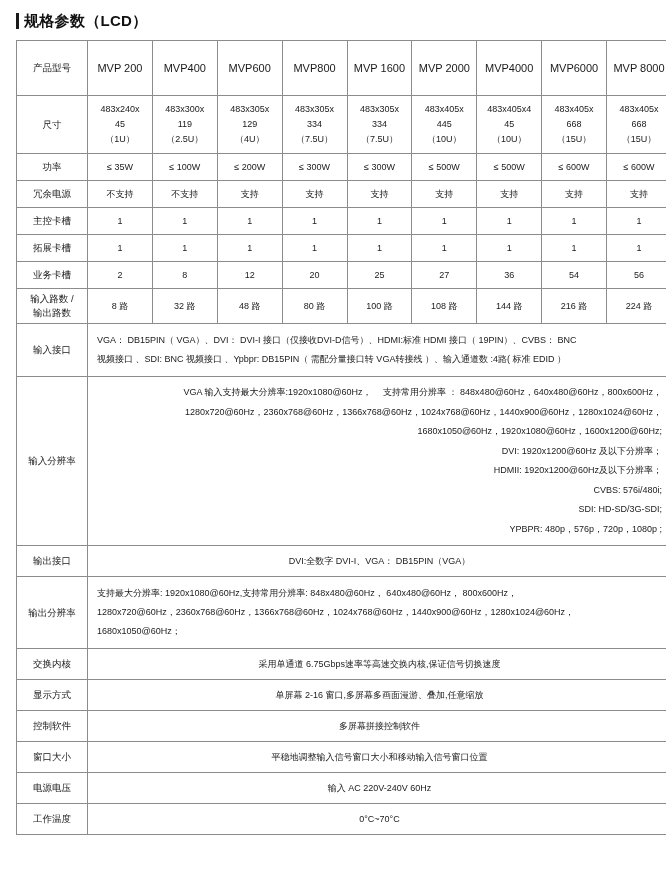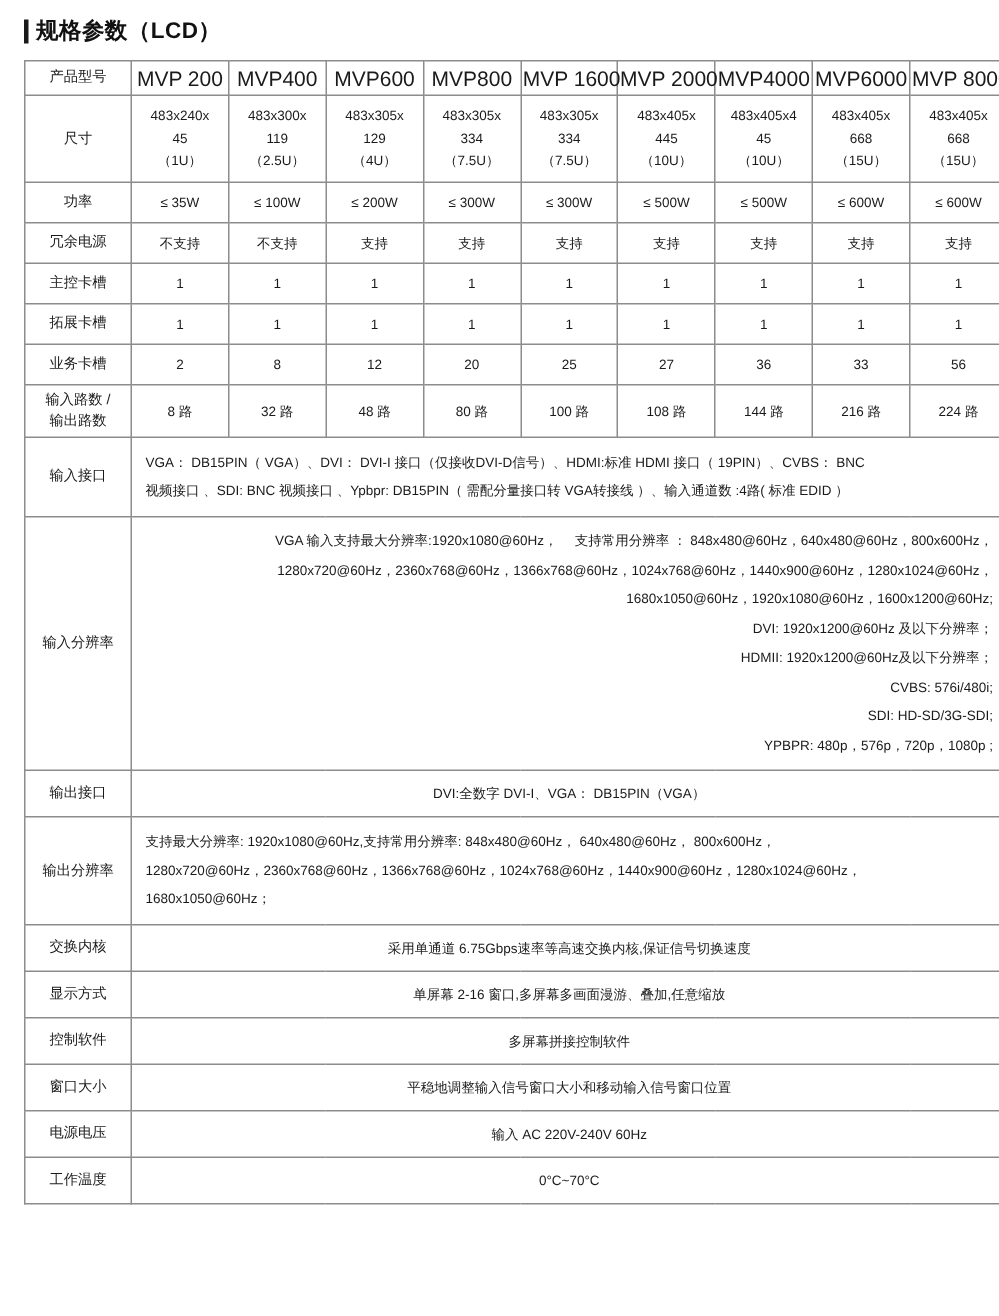--- a/index.html
+++ b/index.html
@@ -65,22 +65,22 @@
     text-align: center;
     line-height: 14px;
   }
   .spec-table td.label {
     width: 66px;
     font-size: 9.5px;
     text-align: center;
     padding: 3px 2px;
   }
   .spec-table td.model {
-    font-size: 14px;
-    padding: 4px 1px;
+    font-size: 11px;
+    padding: 20px 1px;
     white-space: nowrap;
   }
   .spec-table td.val {
     font-size: 9px;
     padding: 6px 1px;
     white-space: nowrap;
   }
   .spec-table td.val-multi {
     font-size: 9px;
     padding: 6px 1px;
@@ -230,21 +230,21 @@
         </tr>
         <tr>
           <td class="label">业务卡槽</td>
           <td class="val">2</td>
           <td class="val">8</td>
           <td class="val">12</td>
           <td class="val">20</td>
           <td class="val">25</td>
           <td class="val">27</td>
           <td class="val">36</td>
-          <td class="val">33</td>
+          <td class="val">54</td>
           <td class="val">56</td>
         </tr>
         <tr>
           <td class="label">
             <span class="lbl-line">输入路数 /</span>
             <span class="lbl-line">输出路数</span>
           </td>
           <td class="val">8 路</td>
           <td class="val">32 路</td>
           <td class="val">48 路</td>

